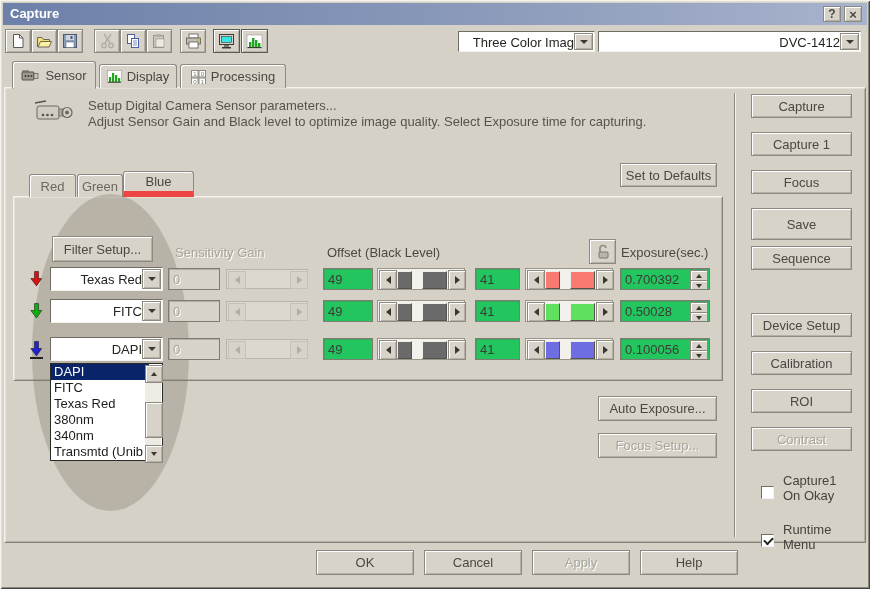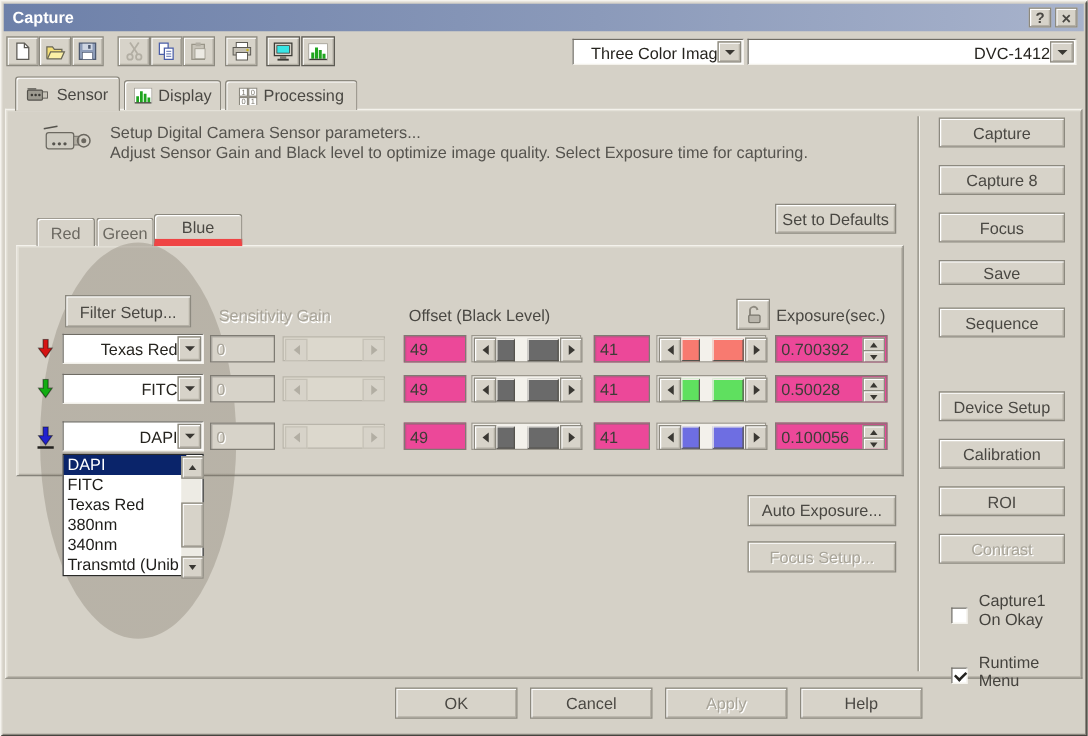--- a/index.html
+++ b/index.html
@@ -8,21 +8,21 @@
     box-shadow:inset 1px 1px 0 #f5f3ee, inset -1px -1px 0 #46443f,
                inset 2px 2px 0 #e3e0d8, inset -2px -2px 0 #8a877e;
     overflow:hidden;}
   .abs{position:absolute;box-sizing:border-box;}
   .txt{font-size:13px;color:#45433e;}
   .dis{color:#a8a499 !important;text-shadow:1px 1px 0 #ffffff;}
   .btn3{background:#d7d3c9;border:1px solid #8c897f;
     box-shadow:inset 1px 1px 0 #ffffff, inset -1px -1px 0 #b4b0a5;
     display:flex;align-items:center;justify-content:center;
     font-size:13px;color:#4a4843;cursor:default;}
-  .edit{background:#ec4899;border:1px solid #7e7b73;
+  .edit{background:#22c55e;border:1px solid #7e7b73;
     box-shadow:inset 1px 1px 0 rgba(110,107,99,.35);
     font-size:13px;color:#3e3c37;padding:3px 0 0 4px;overflow:hidden;white-space:nowrap;}
   .edit.gr{background:#d7d3c9;}
   .titlebar{background:linear-gradient(to right,#6d80a9,#8b9aba 55%,#a8b3cc);
     color:#fff;font-weight:bold;font-size:13px;line-height:22px;padding-left:7px;}
   .tbtn{background:#d7d3c9;border:1px solid #8c897f;
     box-shadow:inset 1px 1px 0 #fff, inset -1px -1px 0 #b4b0a5;
     display:flex;align-items:center;justify-content:center;}
   .tb-on{border:1px solid #5c5a53;}
   .tab{background:#d7d3c9;border:1px solid #8c897f;border-bottom:none;border-radius:3px 3px 0 0;
@@ -437,26 +437,26 @@
       <span>Auto Exposure...</span>
     </div>
   <div class="abs btn3 dis z2" style="left:598px;top:433px;width:119px;height:25px;">
       <span class="dis">Focus Setup...</span>
     </div>
 
   <div class="abs btn3 z2" style="left:751px;top:94px;width:101px;height:24px;">
       <span>Capture</span>
     </div>
   <div class="abs btn3 z2" style="left:751px;top:132px;width:101px;height:24px;">
-      <span>Capture 8</span>
+      <span>Capture 1</span>
     </div>
   <div class="abs btn3 z2" style="left:751px;top:170px;width:101px;height:24px;">
       <span>Focus</span>
     </div>
-  <div class="abs btn3 z2" style="left:751px;top:208px;width:101px;height:20px;">
+  <div class="abs btn3 z2" style="left:751px;top:208px;width:101px;height:32px;">
       <span>Save</span>
     </div>
   <div class="abs btn3 z2" style="left:751px;top:246px;width:101px;height:24px;">
       <span>Sequence</span>
     </div>
   <div class="abs btn3 z2" style="left:751px;top:313px;width:101px;height:24px;">
       <span>Device Setup</span>
     </div>
   <div class="abs btn3 z2" style="left:751px;top:351px;width:101px;height:24px;">
       <span>Calibration</span>

